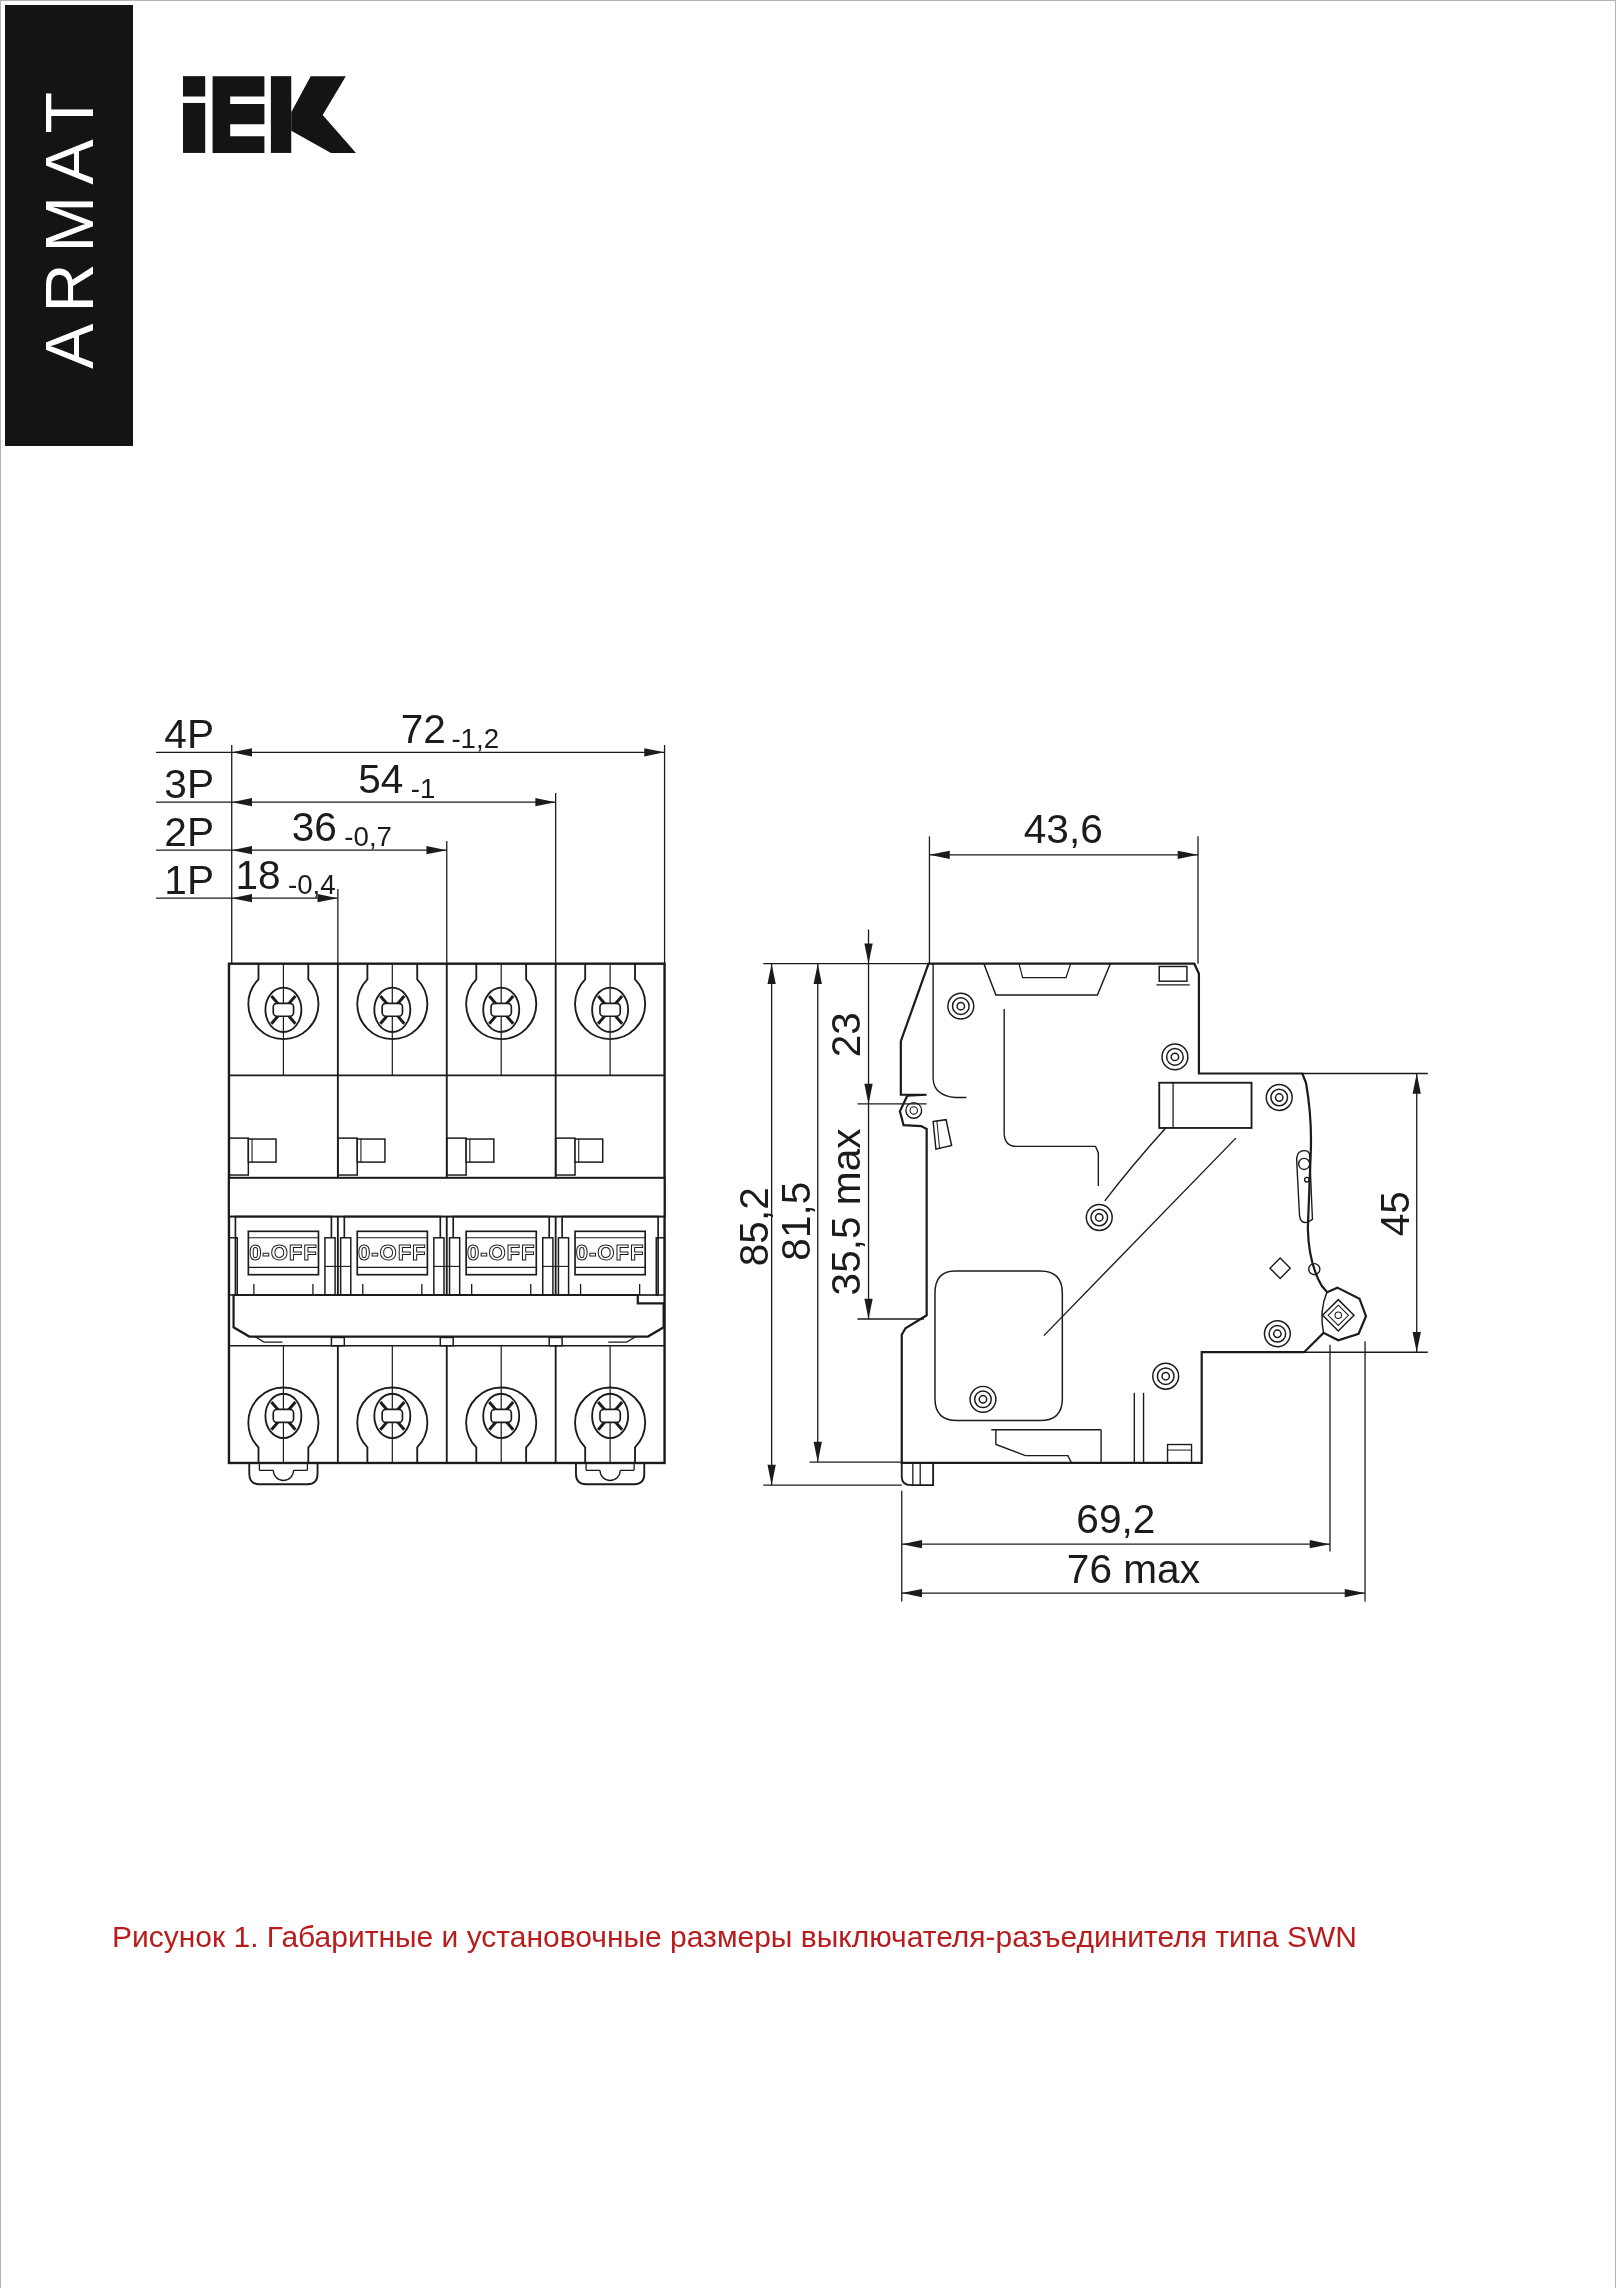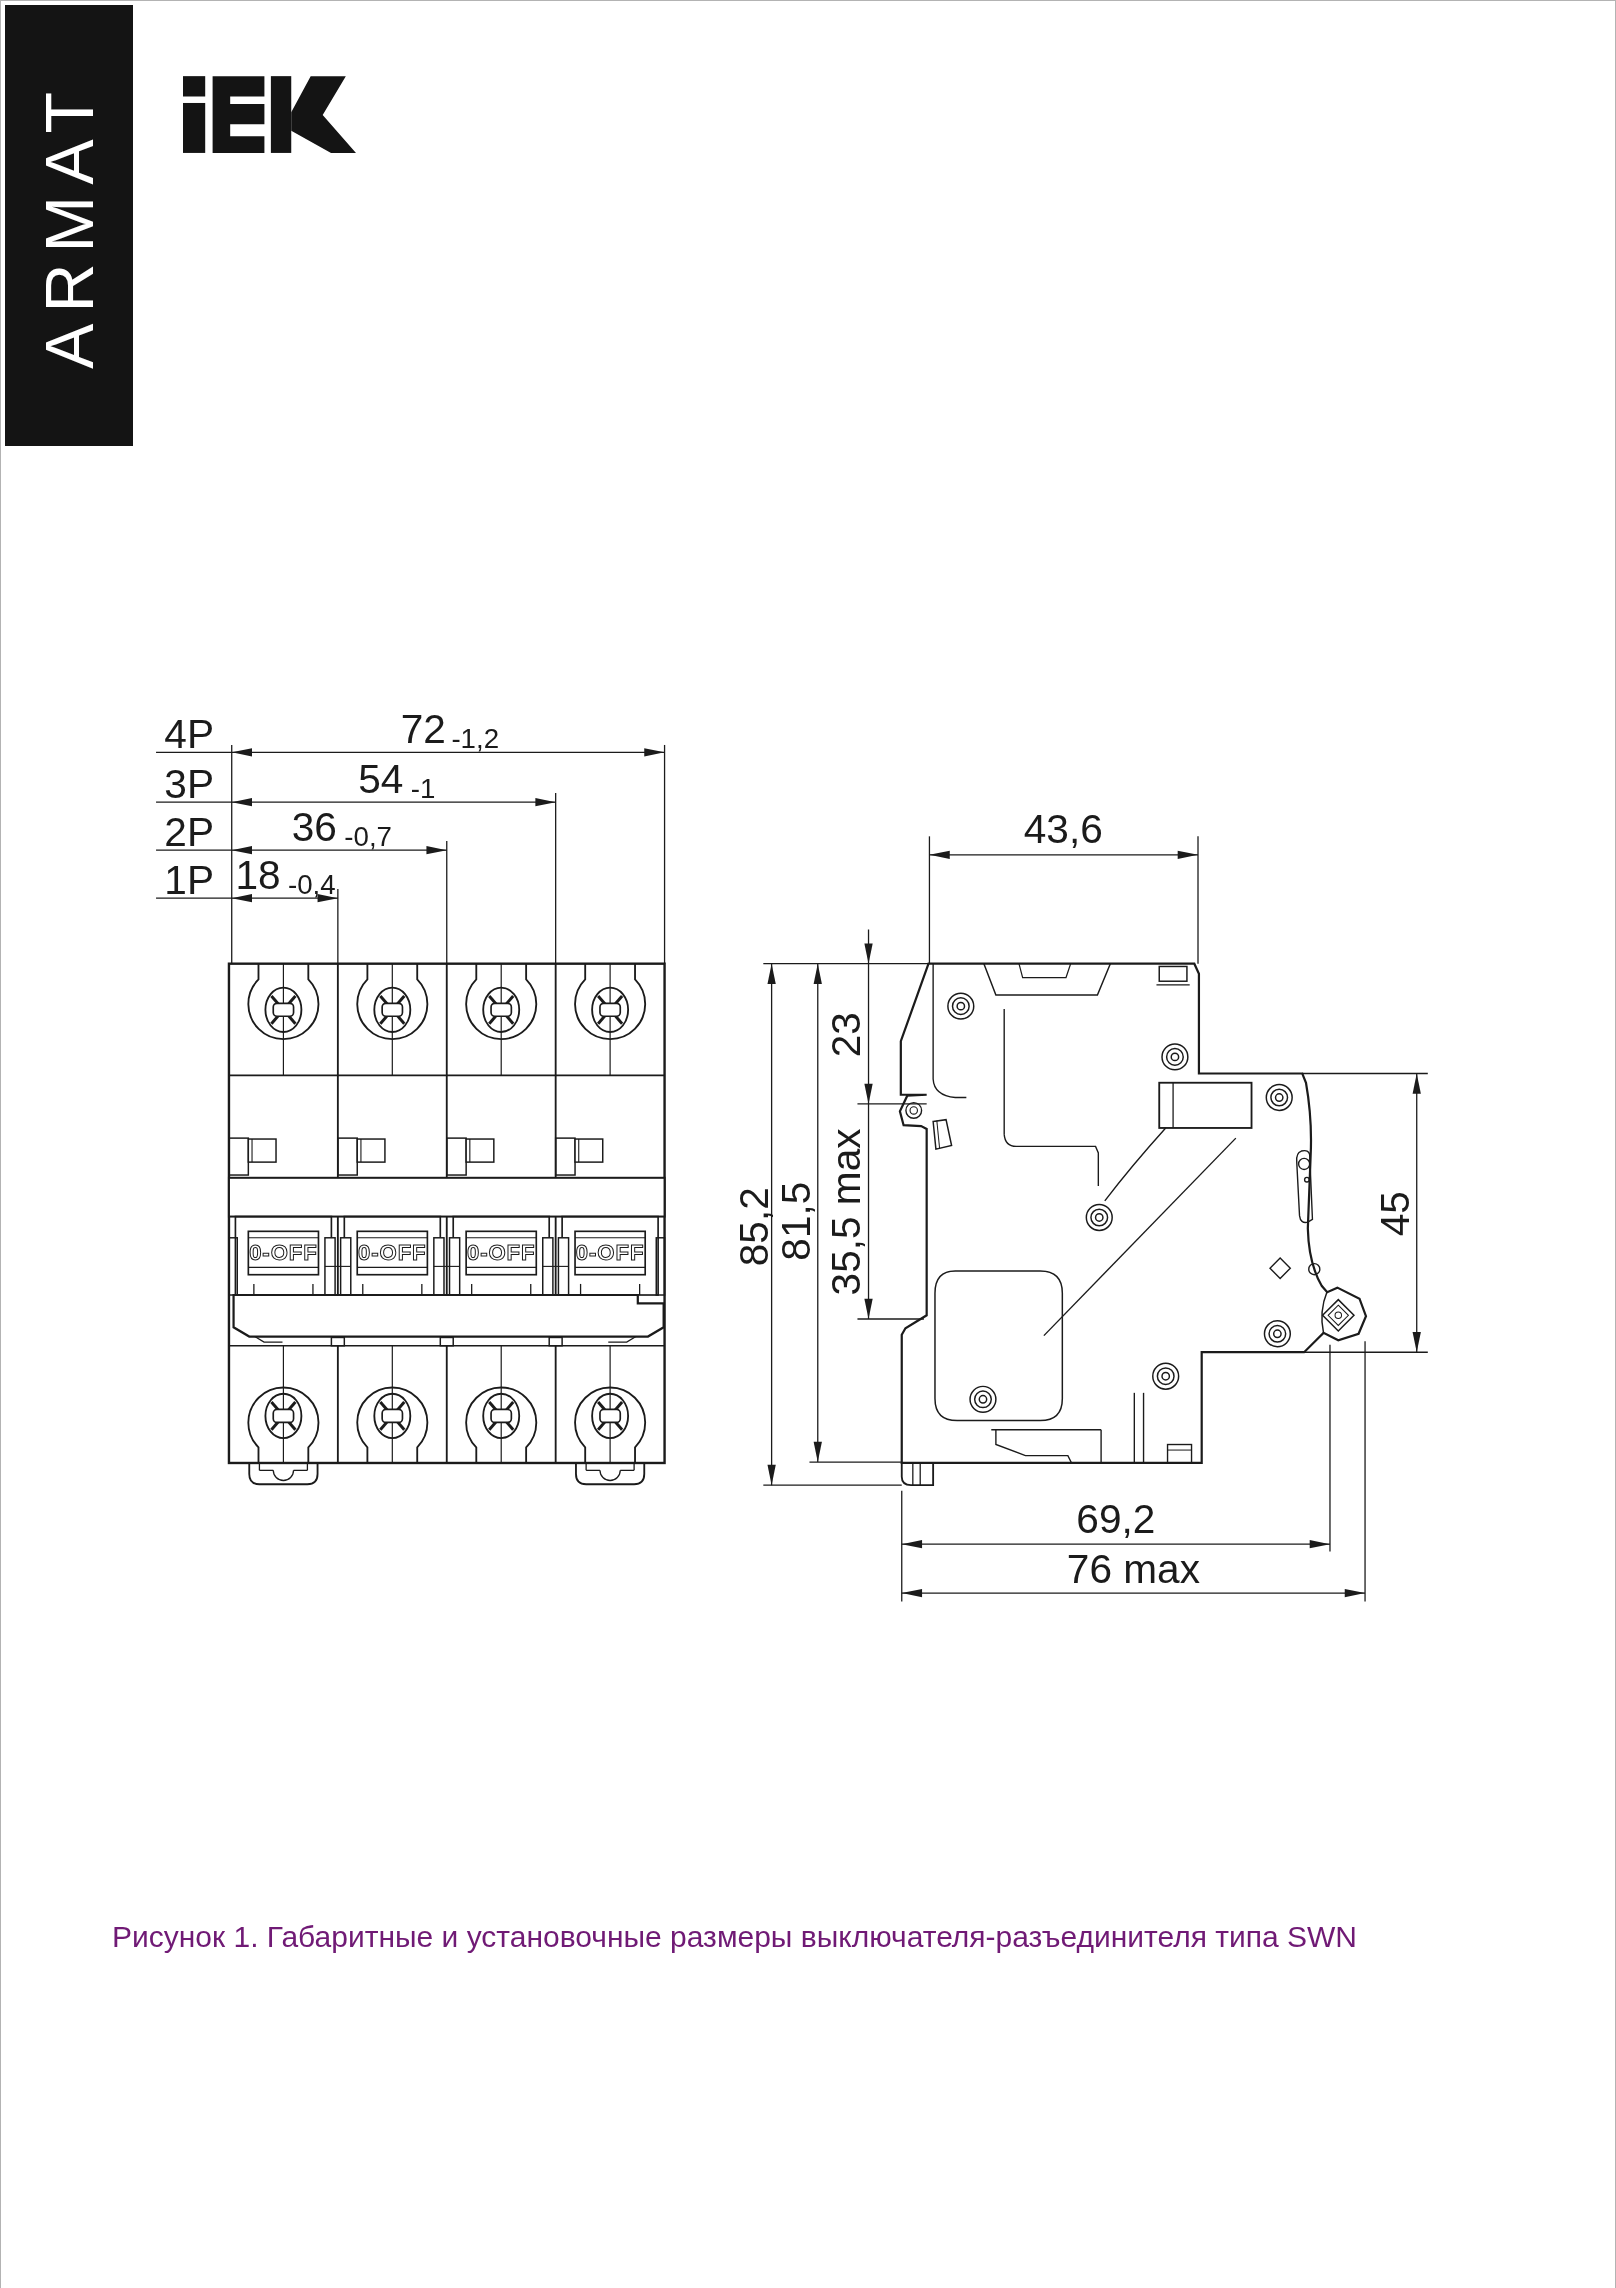--- a/index.html
+++ b/index.html
@@ -12,21 +12,21 @@
     position:absolute;left:3.7px;top:3.7px;width:128px;height:441px;background:#141414;
     display:flex;align-items:center;justify-content:center;
   }
   .banner span{
     writing-mode:vertical-rl;transform:rotate(180deg);
     color:#ffffff;font-size:68px;font-weight:500;letter-spacing:11px;
     font-family:"Liberation Sans", sans-serif;white-space:nowrap;
   }
   .logo{position:absolute;left:182px;top:75px;width:173px;height:78px;}
   .caption{
-    position:absolute;left:111px;top:1919px;font-size:30px;color:#701a75;
+    position:absolute;left:111px;top:1919px;font-size:30px;color:#b91c1c;
     white-space:nowrap;letter-spacing:0px;
   }
   .drawing{position:absolute;left:0;top:0;}
   svg text{font-family:"Liberation Sans", sans-serif;}
 </style>
 </head>
 <body>
 
 <div class="page">
 

